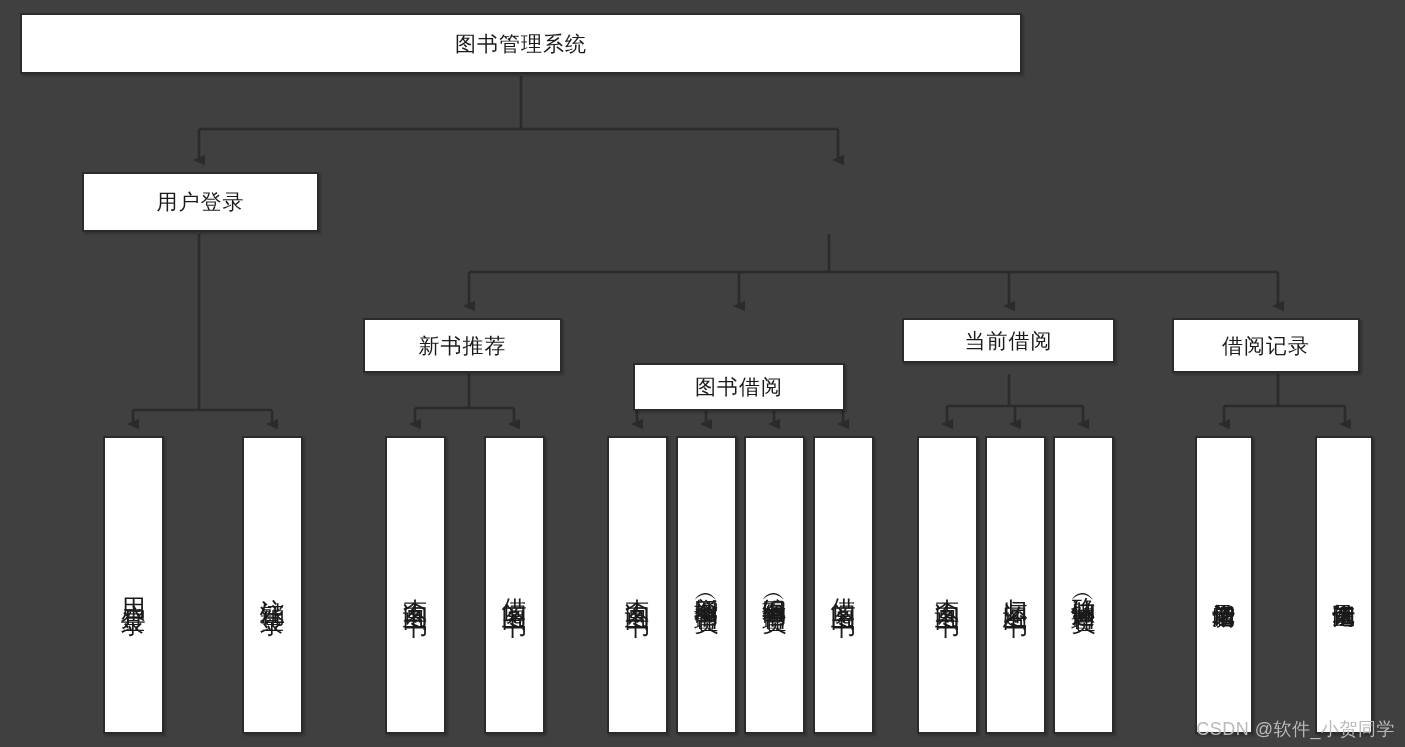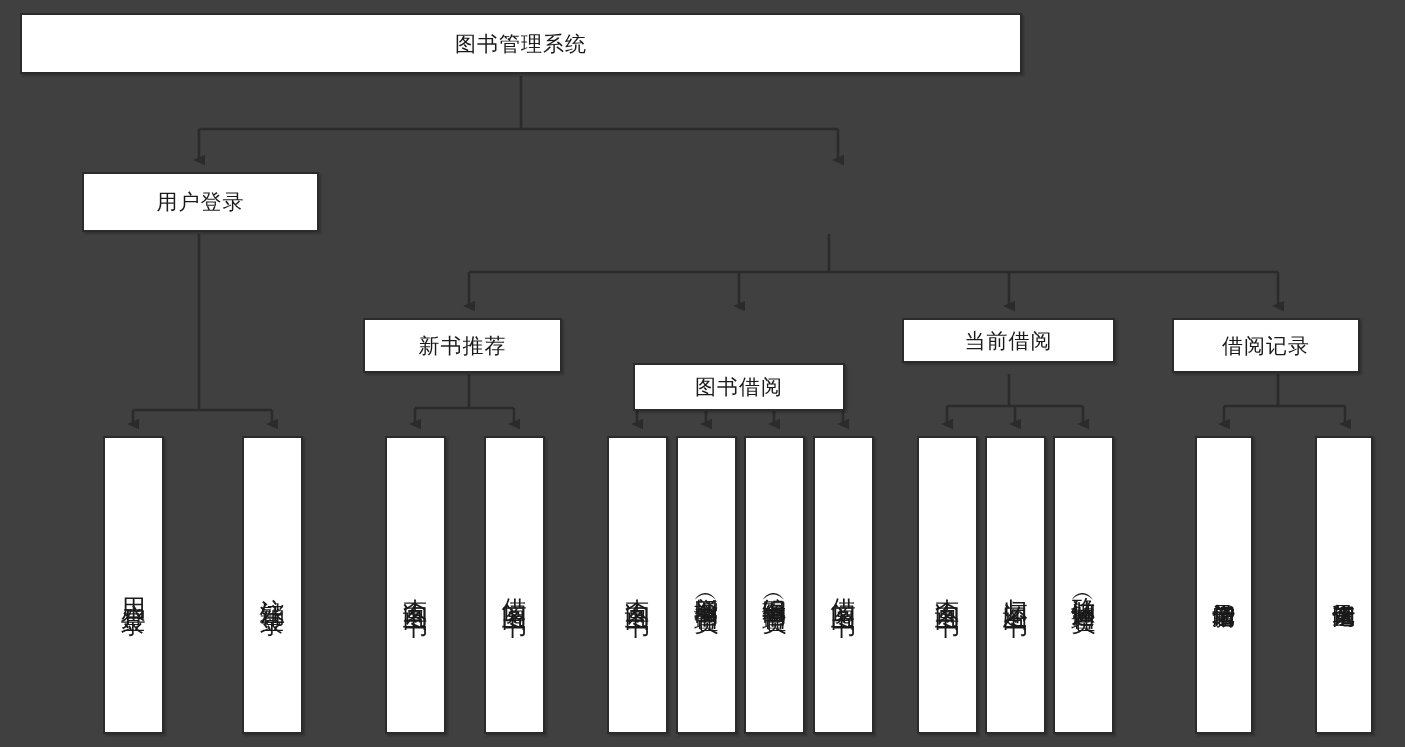--- a/index.html
+++ b/index.html
@@ -183,14 +183,15 @@
     <span>确认归还（管理员）</span>
   </div>
 
   <div class="node node-v tight" style="left:1195px; top:436px; width:58px; height:298px;">
     <span>新增借阅记录</span>
   </div>
   <div class="node node-v tight" style="left:1315px; top:436px; width:58px; height:298px;">
     <span>查询借阅记录</span>
   </div>
 
+  <div class="watermark">CSDN @软件_小贺同学</div>
 
 </div>
 
 </body></html>

